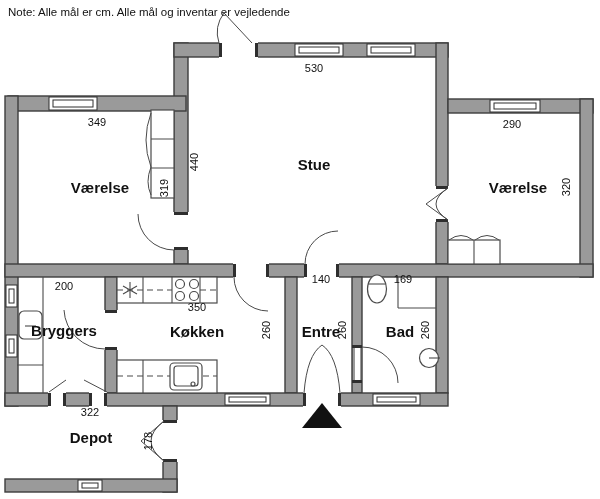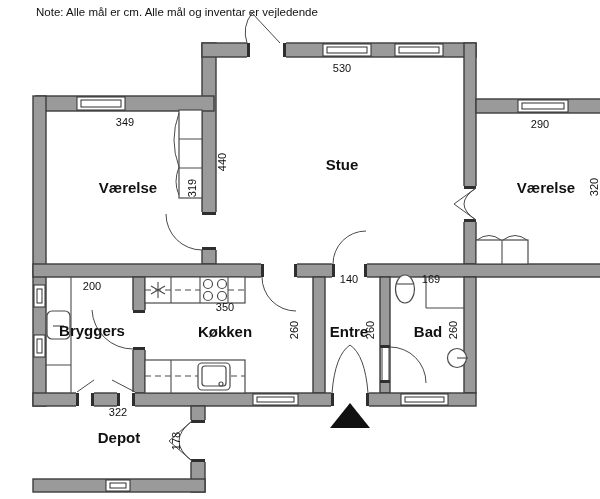--- a/index.html
+++ b/index.html
@@ -1,17 +1,17 @@
 <!DOCTYPE html>
 <html style="--c-wall: #9a9a9a; --c-wall-stroke: #3d3d3d; --c-line: #4a4a4a; --c-text: #111111; --c-marker: #111111; --c-background: #ffffff;"><head>
 <meta charset="utf-8">
 <style>
   html,body{margin:0;padding:0;background:var(--c-background,#fff);}
   .plan-wrap{width:500px;height:499px;position:relative;background:var(--c-background,#fff);
-             font-family:"Liberation Sans",sans-serif;padding-left:28px;}
+             font-family:"Liberation Sans",sans-serif;}
   svg{display:block;}
   .wall{fill:var(--c-wall,#9a9a9a);stroke:var(--c-wall-stroke,#3d3d3d);stroke-width:1.4;}
   .open{fill:#fff;stroke:none;}
   .jamb{fill:#2e2e2e;stroke:none;}
   .win-o{fill:#fff;stroke:#2e2e2e;stroke-width:1;}
   .win-i{fill:#fff;stroke:#2e2e2e;stroke-width:1;}
   .ln{stroke:var(--c-line,#4a4a4a);stroke-width:1.1;fill:none;}
   .lnd{stroke:var(--c-line,#4a4a4a);stroke-width:1.1;fill:none;stroke-dasharray:6 4;}
   .fx{fill:#fff;stroke:var(--c-line,#4a4a4a);stroke-width:1.2;}
   .arc{stroke:var(--c-line,#4a4a4a);stroke-width:1;fill:none;}

